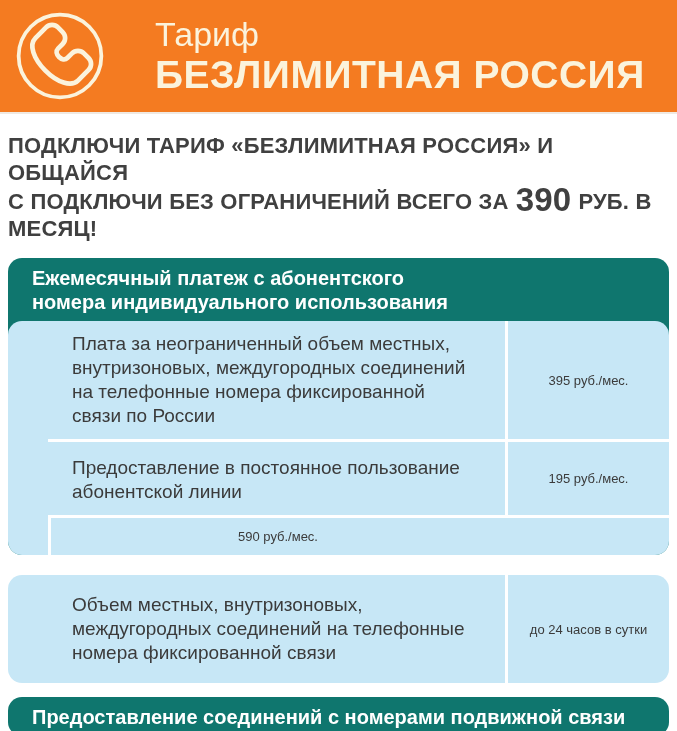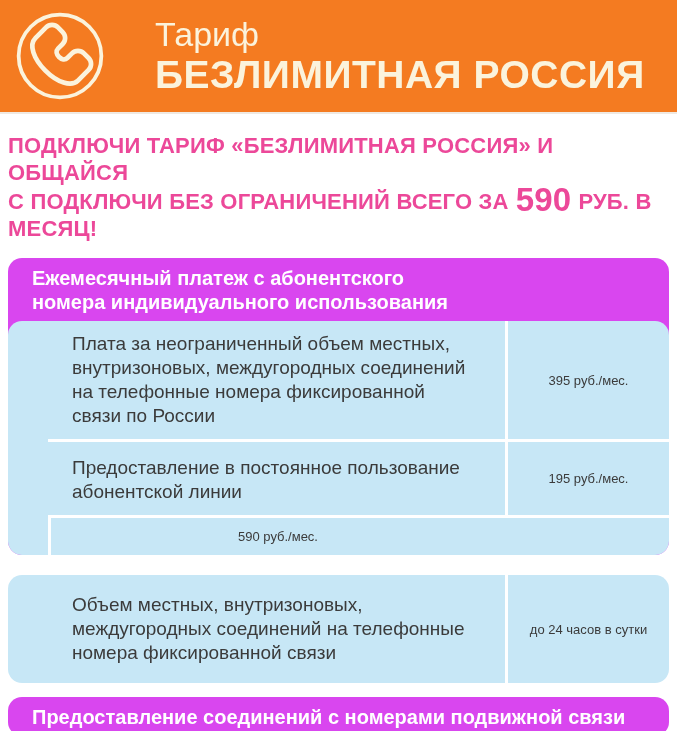--- a/index.html
+++ b/index.html
@@ -16,29 +16,29 @@
     border-bottom:2px solid #efe9e2;
     box-sizing:border-box;
   }
   .banner .icon-wrap{margin-left:13px;flex:0 0 auto;display:flex;}
   .titles{margin-left:48px;color:#FBF3DC;}
   .title-small{font-size:34px;line-height:38px;font-weight:400;}
   .title-big{font-size:39px;line-height:44px;font-weight:700;letter-spacing:.5px;}
   
   .promo{
     margin:18px 8px 16px 8px;
-    color:#ec4899;font-weight:700;
+    color:#404040;font-weight:700;
     font-size:22px;line-height:27px;
     letter-spacing:.2px;
   }
   .promo .big-price{font-size:33px;line-height:27px;margin:0 7px;vertical-align:-2px;}
   
   .section{
     margin:14px 8px 0 8px;
-    background:#d946ef;
+    background:#0f766e;
     border-radius:14px;
   }
   .section-header{
     color:#ffffff;font-weight:700;
     font-size:20px;line-height:24px;
     padding:8px 24px 7px 24px;
   }
   .section-header.narrow{max-width:420px;}
   .tbl{
     background:#C7E7F6;
@@ -76,21 +76,21 @@
     </svg>
   </div>
   <div class="titles">
     <div class="title-small">Тариф</div>
     <div class="title-big">БЕЗЛИМИТНАЯ РОССИЯ</div>
   </div>
 </div>
 
 <div class="promo">
   <div>ПОДКЛЮЧИ ТАРИФ «БЕЗЛИМИТНАЯ РОССИЯ» И ОБЩАЙСЯ</div>
-  <div><span>С ПОДКЛЮЧИ БЕЗ ОГРАНИЧЕНИЙ ВСЕГО ЗА</span><span class="big-price">590</span><span>РУБ. В МЕСЯЦ!</span></div>
+  <div><span>С ПОДКЛЮЧИ БЕЗ ОГРАНИЧЕНИЙ ВСЕГО ЗА</span><span class="big-price">390</span><span>РУБ. В МЕСЯЦ!</span></div>
 </div>
 
 <div class="section">
   <div class="section-header narrow">Ежемесячный платеж с абонентского номера индивидуального использования</div>
   <div class="tbl">
     <div class="row">
       <div class="lbl">Плата за неограниченный объем местных, внутризоновых, междугородных соединений на телефонные номера фиксированной связи по России</div>
       <div class="val">395 руб./мес.</div>
     </div>
     <div class="row mid">

